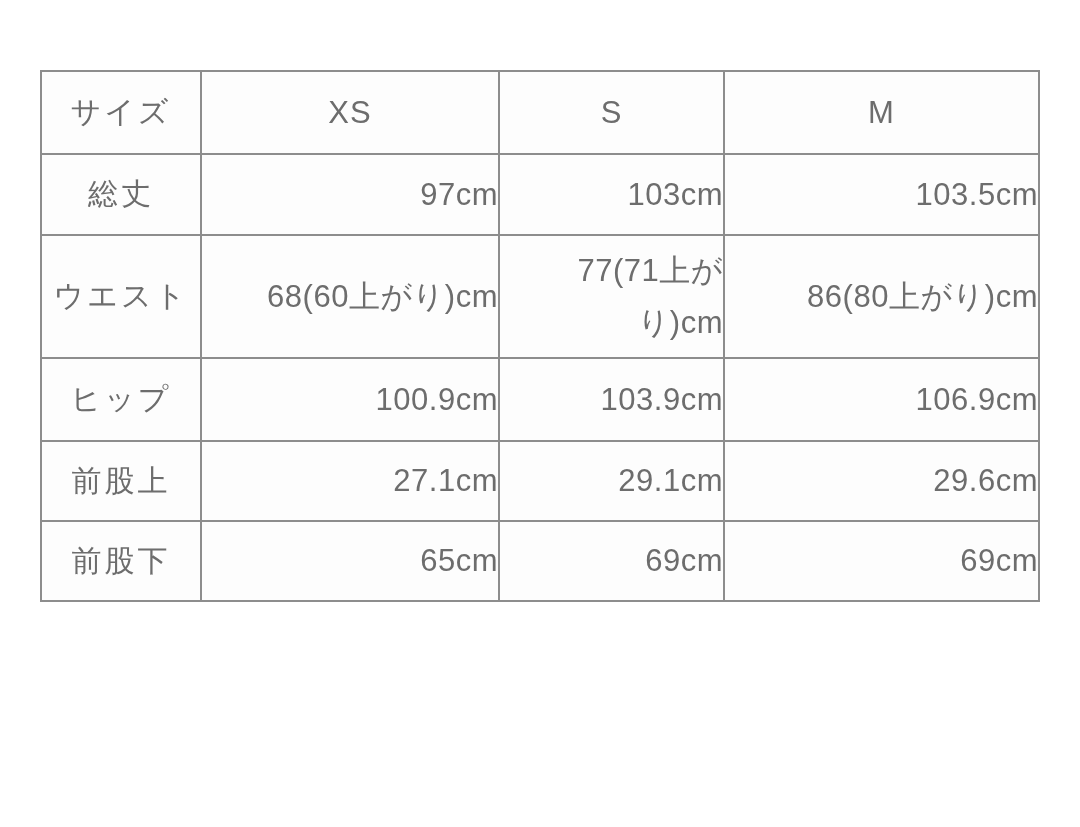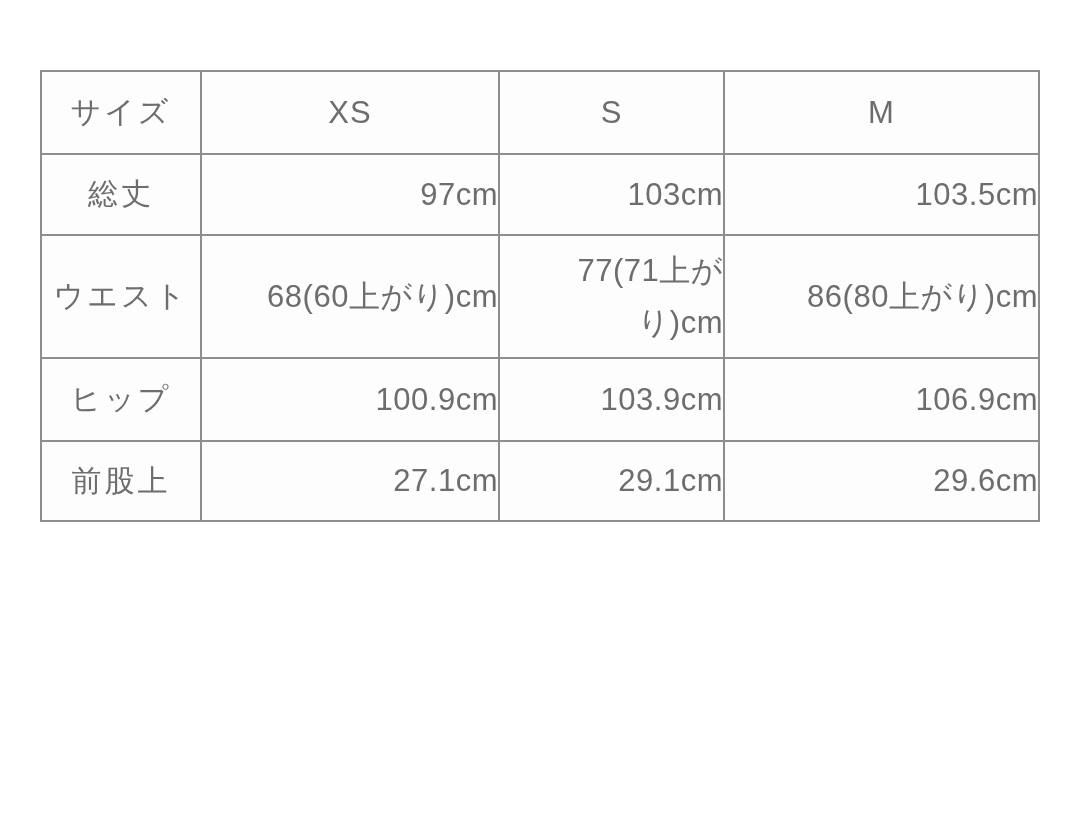--- a/index.html
+++ b/index.html
@@ -106,15 +106,21 @@
         <td class="value-cell">100.9cm</td>
         <td class="value-cell">103.9cm</td>
         <td class="value-cell">106.9cm</td>
       </tr>
       <tr class="r-std">
         <td class="row-label">前股上</td>
         <td class="value-cell">27.1cm</td>
         <td class="value-cell">29.1cm</td>
         <td class="value-cell">29.6cm</td>
       </tr>
+      <tr class="r-std">
+        <td class="row-label">前股下</td>
+        <td class="value-cell">65cm</td>
+        <td class="value-cell">69cm</td>
+        <td class="value-cell">69cm</td>
+      </tr>
     </tbody>
   </table>
 </div>
 
 </body></html>

